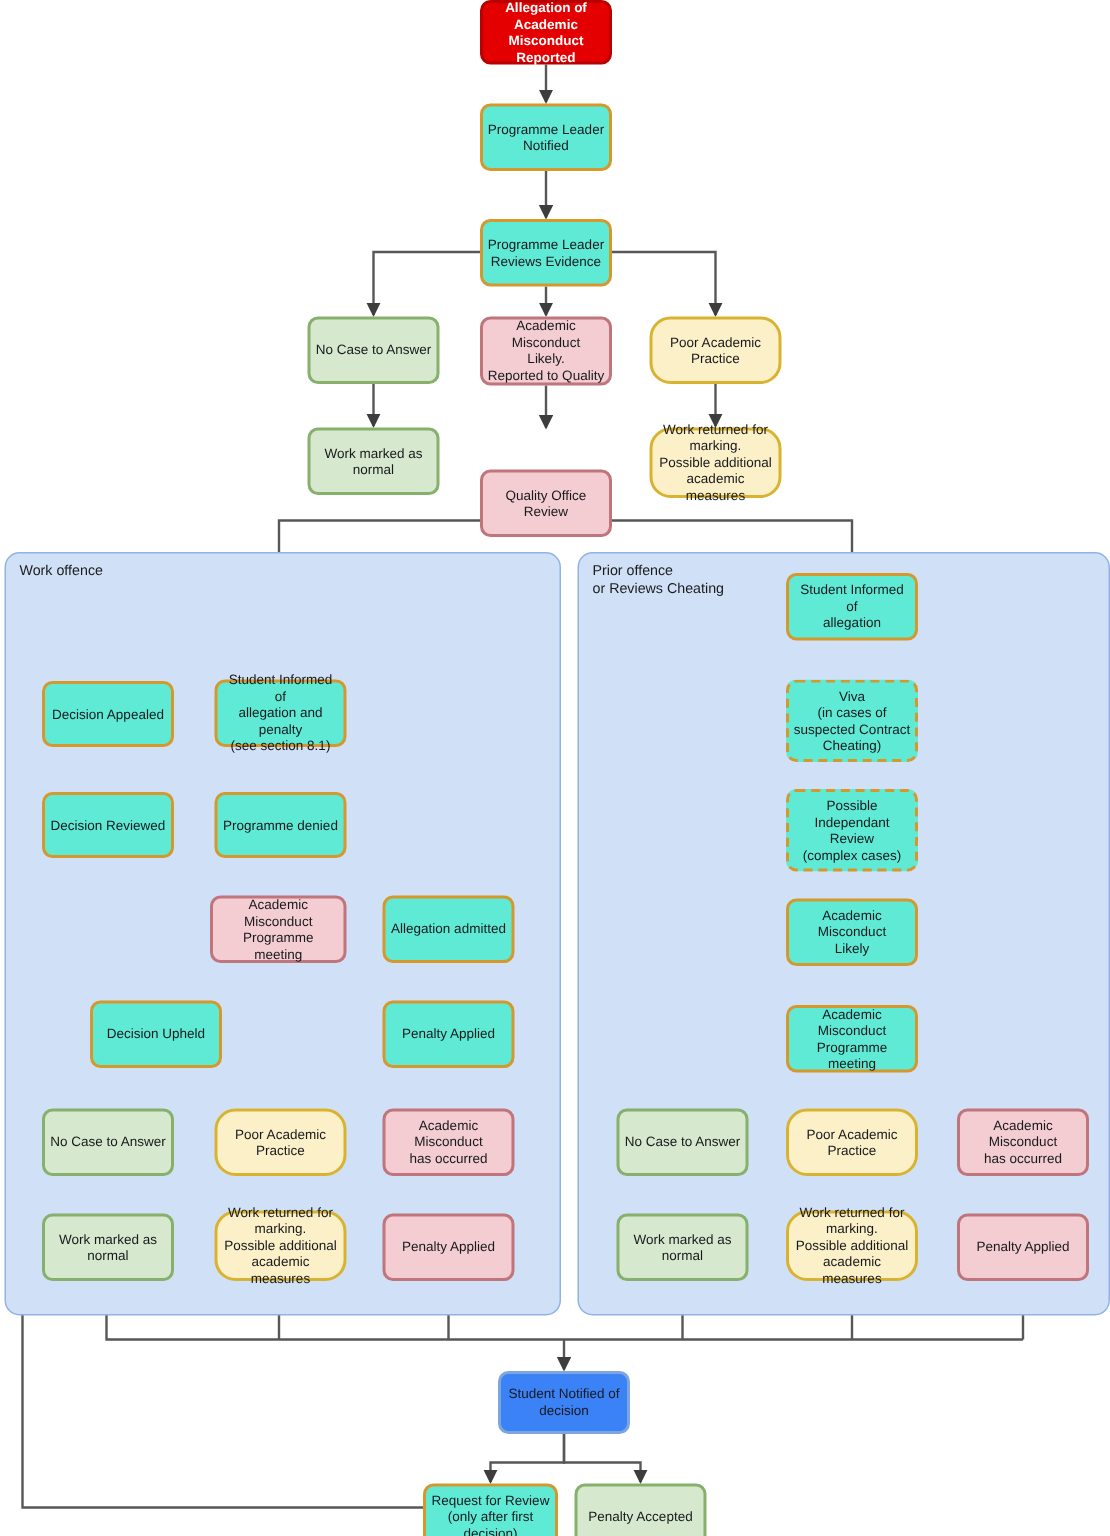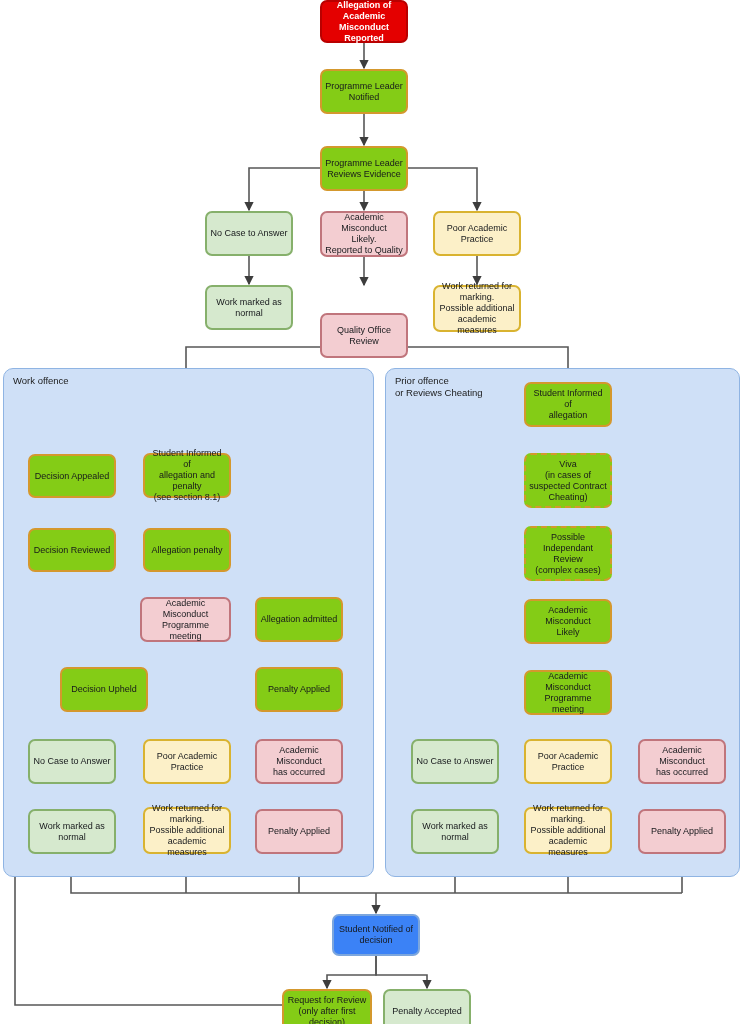--- a/index.html
+++ b/index.html
@@ -4,22 +4,22 @@
 <style>
   html,body{margin:0;padding:0;background:#ffffff;}
   body{font-family:"Liberation Sans","DejaVu Sans",sans-serif;}
   #canvas{position:relative;width:740px;height:1024px;background:#ffffff;overflow:hidden;}
   svg.edges{position:absolute;left:0;top:0;width:740px;height:1024px;pointer-events:none;}
   .panel{position:absolute;background:#cfe0f7;border:1px solid #8fb4e3;border-radius:10px;}
   .panel-label{position:absolute;font-size:9.5px;color:#1b1b1b;line-height:12px;white-space:pre-line;}
   .node{position:absolute;box-sizing:border-box;display:flex;align-items:center;justify-content:center;
         text-align:center;border-radius:7px;border:2px solid #22c55e;background:#fae0bd;
         font-size:9px;line-height:11px;color:#17191c;padding:2px 3px;white-space:pre-line;}
-  .n-orange{background:#84cc16;border-color:#d4982d;}
-  .n-yellow{background:#fcf0c8;border-color:#d9b330;}
+  .n-orange{background:#5eead4;border-color:#d4982d;}
+  .n-yellow{background:#fcf0c8;border-color:#d9b330;border-radius:14px;}
   .n-green{background:#d6e9ce;border-color:#86b06b;}
   .n-pink{background:#f3cdd1;border-color:#c0757c;}
   .n-blue{background:#3b82f6;border-color:#7ca6dd;}
   .n-red{background:#e40000;border-color:#b90000;color:#ffffff;font-weight:bold;}
   .n-dashed{border-style:dashed;}
 </style>
 </head>
 <body>
 
 <div id="canvas">
@@ -142,21 +142,21 @@
 Possible additional
 academic measures</div>
 
   <div class="node n-orange" style="left:28px;top:528px;width:88px;height:44px;">Decision Reviewed</div>
   <div class="node n-orange" style="left:28px;top:454px;width:88px;height:44px;">Decision Appealed</div>
   <div class="node n-orange" style="left:28px;top:667px;width:88px;height:45px;margin-left:32px;">Decision Upheld</div>
 
   <div class="node n-orange" style="left:143px;top:453px;width:88px;height:45px;">Student Informed of
 allegation and penalty
 (see section 8.1)</div>
-  <div class="node n-orange" style="left:143px;top:528px;width:88px;height:44px;">Allegation penalty</div>
+  <div class="node n-orange" style="left:143px;top:528px;width:88px;height:44px;">Programme denied</div>
   <div class="node n-pink" style="left:140px;top:597px;width:91px;height:45px;">Academic Misconduct
 Programme meeting</div>
 
   <div class="node n-orange" style="left:255px;top:597px;width:88px;height:45px;">Allegation admitted</div>
   <div class="node n-orange" style="left:255px;top:667px;width:88px;height:45px;">Penalty Applied</div>
 
   <div class="node n-green" style="left:28px;top:739px;width:88px;height:45px;">No Case to Answer</div>
   <div class="node n-yellow" style="left:143px;top:739px;width:88px;height:45px;">Poor Academic
 Practice</div>
   <div class="node n-pink" style="left:255px;top:739px;width:88px;height:45px;">Academic Misconduct

